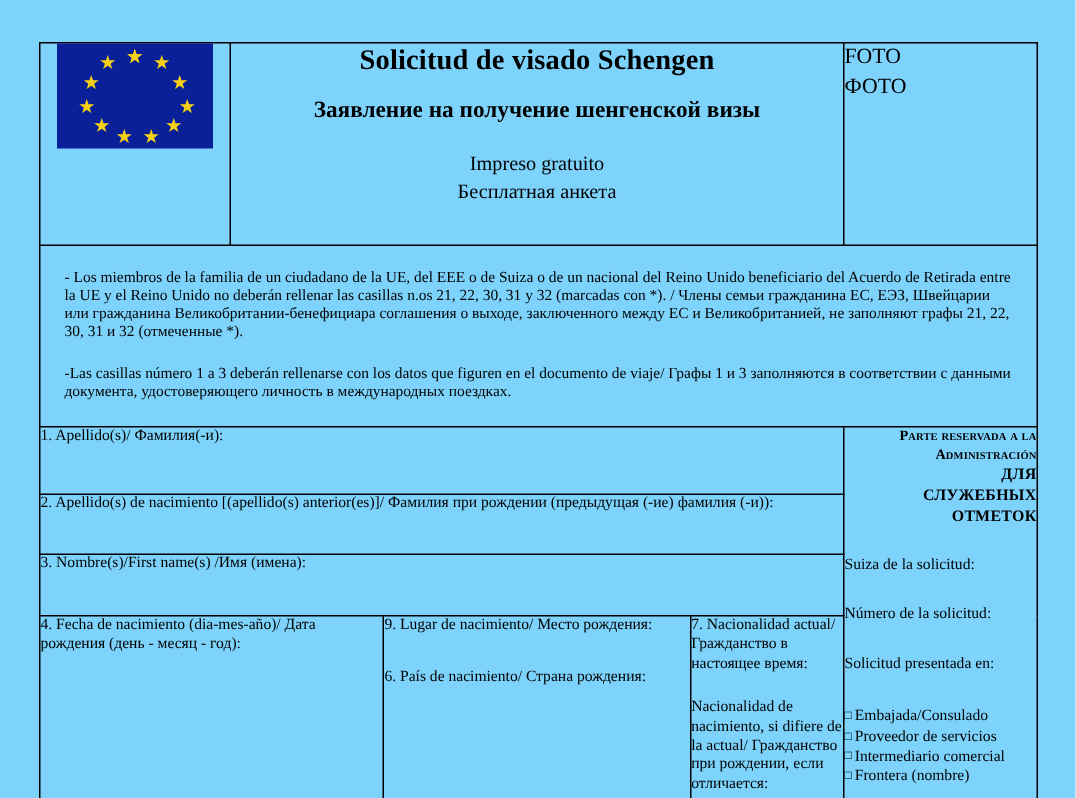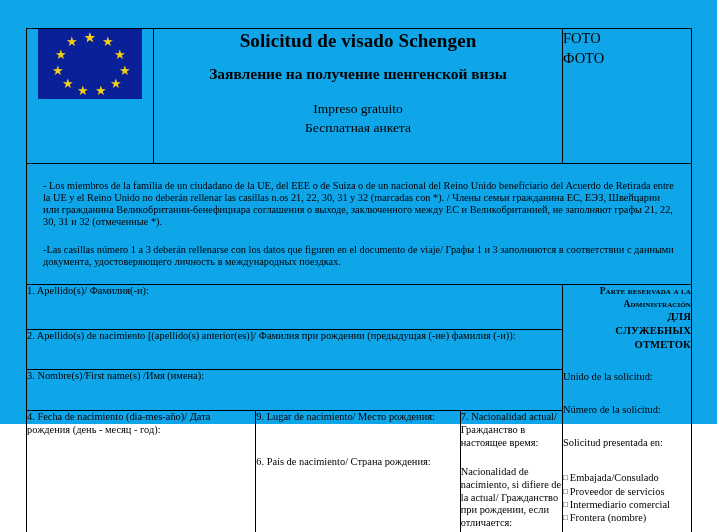--- a/index.html
+++ b/index.html
@@ -12,22 +12,22 @@
     height: 532px;
     overflow: hidden;
     font-family: "Liberation Serif", "DejaVu Serif", serif;
     color: #000000;
     -webkit-font-smoothing: antialiased;
   }
 
   #page {
     position: relative;
     width: 717px;
-    height: 424px;
-    background: #0ea5e9;
+    height: 532px;
+    background: #7dd3fc;
   }
 
   
   .form-table {
     position: absolute;
     left: 26px;
     top: 28px;
     width: 664px;
     border-collapse: collapse;
     table-layout: fixed;
@@ -125,21 +125,21 @@
     line-height: 1.22;
     padding: 2px 3px 2px 3px;
   }
   .fld .sub {
     margin-top: 17px;
   }
   .fld .sub2 {
     margin-top: 15px;
   }
   .fld .sub-mid {
-    margin-top: 32px;
+    margin-top: 22px;
   }
 
   
   .admin {
     font-size: 10.4px;
     line-height: 1.22;
     padding: 3px 4px 3px 5px;
     vertical-align: top;
   }
   .admin-title {
@@ -240,21 +240,21 @@
       <td class="fld row-h-1" colspan="5">
         <span>1. Apellido(s)/ Фамилия(-и):</span>
       </td>
       <td class="admin" rowspan="5">
         <div class="admin-title">
           <span>Parte reservada a la</span><br>
           <span>Administración</span><br>
           <span class="ru">ДЛЯ СЛУЖЕБНЫХ</span><br>
           <span class="ru">ОТМЕТОК</span>
         </div>
-        <div class="admin-line gap-big">Unido de la solicitud:</div>
+        <div class="admin-line gap-big">Suiza de la solicitud:</div>
         <div class="admin-line gap-big">Número de la solicitud:</div>
         <div class="admin-line gap-big">Solicitud presentada en:</div>
         <div class="admin-opts">
           <div><span class="box">□</span><span>Embajada/Consulado</span></div>
           <div><span class="box">□</span><span>Proveedor de servicios</span></div>
           <div><span class="box">□</span><span>Intermediario comercial</span></div>
           <div><span class="box">□</span><span>Frontera (nombre)</span></div>
         </div>
         <div class="dotline"></div>
         <div class="admin-otro"><span class="box">□</span><span>Unido</span></div>

